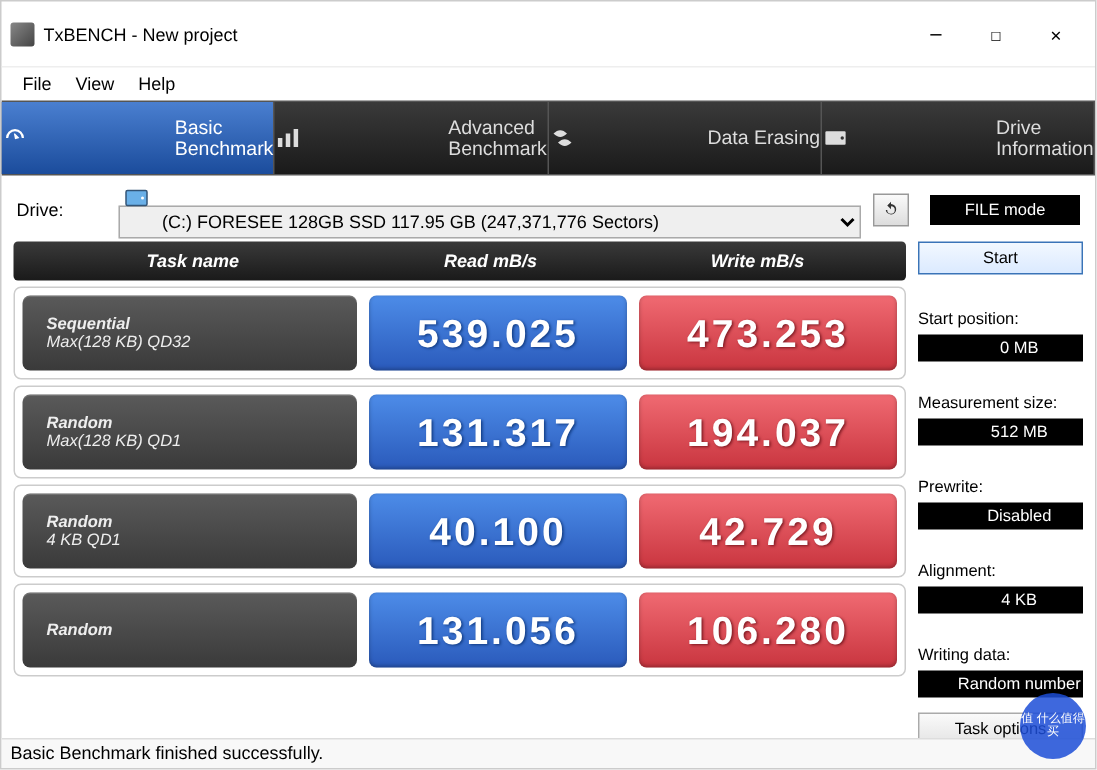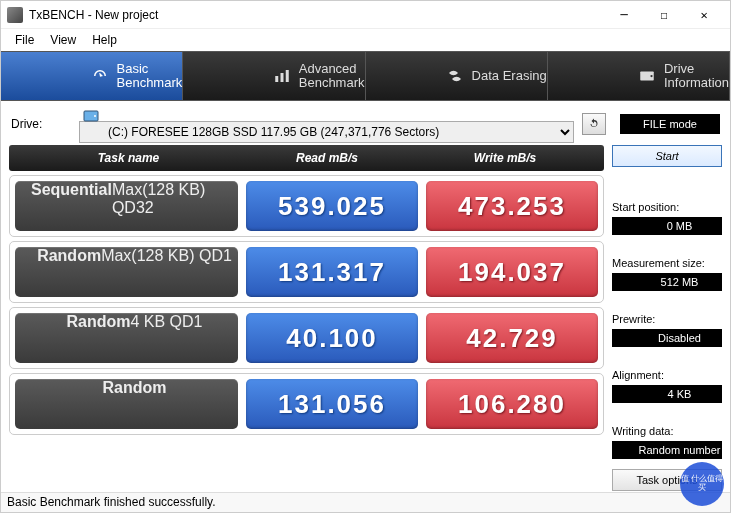--- a/index.html
+++ b/index.html
@@ -1,31 +1,31 @@
 <!DOCTYPE html>
 <html><head>
 <meta charset="utf-8">
 <style>
 * { margin: 0; padding: 0; box-sizing: border-box; font-family: "Segoe UI", Tahoma, sans-serif; }
 body { width: 731px; height: 513px; background: #fff; overflow: hidden; border: 1px solid #ccc; position: relative; }
 
 
-.titlebar { height: 28px; display: flex; align-items: center; padding: 0 6px; border-bottom: 1px solid #eee; }
+.titlebar { height: 44px; display: flex; align-items: center; padding: 0 6px; border-bottom: 1px solid #eee; }
 .titlebar .app-icon { width: 16px; height: 16px; background: linear-gradient(135deg,#888,#444); border-radius: 2px; margin-right: 6px; }
 .titlebar .title { font-size: 12px; flex: 1; }
 .winbtns { display: flex; }
 .winbtn { width: 40px; height: 28px; display: flex; align-items: center; justify-content: center; font-size: 12px; font-family: monospace; cursor: default; }
 
 
 .menubar { height: 22px; display: flex; align-items: center; padding: 0 6px; font-size: 12px; }
 .menubar span { padding: 2px 8px; }
 
 
 .tabs { height: 50px; display: flex; background: linear-gradient(#3a3a3a,#1a1a1a); border-top: 1px solid #555; border-bottom: 1px solid #555; }
-.tab { flex: 1; display: flex; align-items: center; justify-content: flex-end; color: #ddd; font-size: 13px; border-right: 1px solid #555; gap: 8px; cursor: default; }
+.tab { flex: 1; display: flex; align-items: center; justify-content: space-between; color: #ddd; font-size: 13px; border-right: 1px solid #555; gap: 8px; cursor: default; }
 .tab.active { background: linear-gradient(#4a7fd0,#1b4c9c); color: #fff; }
 .tab .iconbox { width: 18px; height: 18px; }
 .tab svg { width: 18px; height: 18px; fill: #ddd; }
 .tab.active svg { fill: #fff; }
 .tab-label { line-height: 1.1; }
 
 
 .driverow { height: 34px; display: flex; align-items: center; gap: 8px; padding: 0 10px; margin-top: 6px; }
 .driverow .lbl { font-size: 12px; width: 60px; }
 .driverow select { flex: 1; height: 22px; font-size: 12px; border: 1px solid #aaa; padding-left: 24px; margin-top: 16px; }
@@ -39,29 +39,29 @@
 .left { flex: 1; display: flex; flex-direction: column; gap: 4px; }
 .right { width: 110px; display: flex; flex-direction: column; gap: 2px; }
 
 
 .thead { height: 26px; background: linear-gradient(#3a3a3a,#1a1a1a); display: flex; border-radius: 3px; color: #fff; font-size: 12px; font-style: italic; font-weight: 600; align-items: center; padding: 0 10px; }
 .thead .c1 { flex: 1; text-align: center; }
 .thead .c2, .thead .c3 { width: 178px; text-align: center; }
 
 
 .row { height: 62px; display: flex; gap: 8px; border: 1px solid #ccc; border-radius: 5px; padding: 5px; align-items: center; }
-.taskbox { flex: 1; height: 100%; background: linear-gradient(#5a5a5a,#3a3a3a); border-radius: 5px; color: #eee; font-size: 16px; display: flex; flex-direction: row; justify-content: center; padding-left: 16px; box-shadow: inset 0 1px 0 rgba(255,255,255,.15); }
+.taskbox { flex: 1; height: 100%; background: linear-gradient(#5a5a5a,#3a3a3a); border-radius: 5px; color: #eee; font-size: 11px; font-style: italic; display: flex; flex-direction: column; justify-content: center; padding-left: 16px; box-shadow: inset 0 1px 0 rgba(255,255,255,.15); }
 .taskbox .t1 { font-weight: 600; }
 .valbox { width: 172px; height: 100%; border-radius: 5px; color: #fff; display: flex; align-items: center; justify-content: center; font-size: 26px; font-weight: bold; font-family: "Arial Black", Arial, sans-serif; letter-spacing: 2px; box-shadow: inset 0 -1px 3px rgba(0,0,0,.3), 0 1px 0 rgba(255,255,255,.4); }
 .valbox.read { background: linear-gradient(#4d8ce8,#2a5abb); text-shadow: 1px 1px 2px #103a80; }
 .valbox.write { background: linear-gradient(#f06a72,#c9353f); text-shadow: 1px 1px 2px #7a1820; }
 
 
 .right .btn { height: 22px; border: 1px solid #aaa; background: linear-gradient(#fafafa,#e4e4e4); font-size: 11px; display: flex; align-items: center; justify-content: center; }
-.right .btn.start { border-color: #3a74b8; background: linear-gradient(#f2f8ff,#dbeaff); margin-bottom: 12px; font-style: italic; }
+.right .btn.start { border-color: #3a74b8; background: linear-gradient(#f2f8ff,#dbeaff); margin-bottom: 2px; }
 .right .fieldlbl { font-size: 11px; margin-top: 20px; }
 .right .fieldval { height: 18px; background: #000; color: #fff; font-size: 11px; display: flex; align-items: center; justify-content: center; margin-top: 2px; padding-left: 25px; }
 
 
 .status { position: absolute; bottom: 0; left: 0; right: 0; height: 20px; font-size: 12px; padding: 2px 6px; border-top: 1px solid #ddd; background:#f8f8f8; }
 
 
 .watermark { position: absolute; right: 6px; bottom: 6px; width: 44px; height: 44px; border-radius: 50%; background: #1d4ed8; color:#fff; font-size:8px; display:flex; align-items:center; justify-content:center; text-align:center; opacity:.85; line-height:1.1; }
 </style>
 </head>

